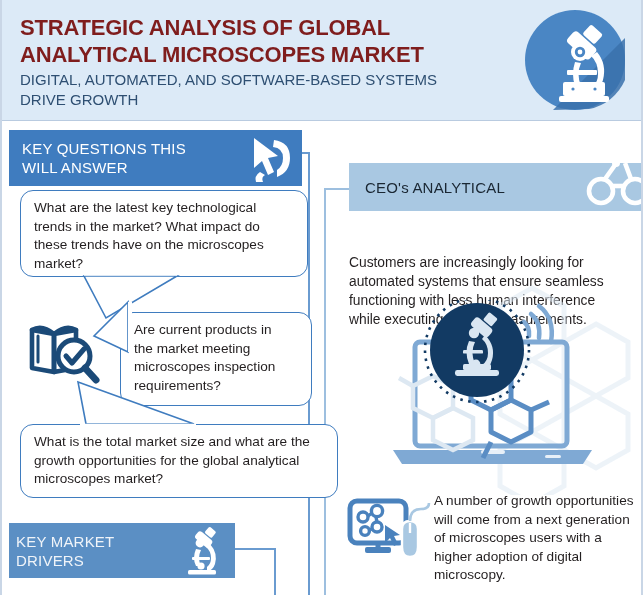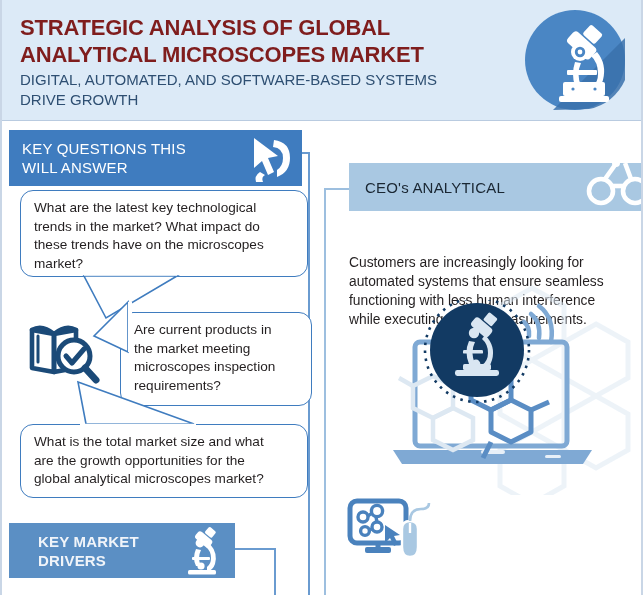--- a/index.html
+++ b/index.html
@@ -77,24 +77,23 @@
     position: absolute; right: 4px; top: 2px;
     width: 54px; height: 54px;
   }
 
   #bar-key-drivers {
     left: 7px; top: 523px;
     width: 226px; height: 55px;
     background: #5b8fc4;
   }
   #bar-key-drivers .bar-label {
-    margin-left: 29px;
+    margin-left: 7px;
     font-size: 15px; color: #f0f4f9;
     letter-spacing: 0.2px;
-    font-weight: bold;
   }
   #kd-scope {
     position: absolute; right: 8px; top: 3px;
     width: 48px; height: 50px;
   }
 
   #bar-ceo {
     left: 347px; top: 163px;
     width: 296px; height: 48px;
     background: #a9c8e2;
@@ -118,21 +117,21 @@
     background: #ffffff;
     color: #231f20;
     font-size: 13.6px;
     line-height: 18.5px;
   }
   .bubble-text { display: block; padding: 8px 24px 9px 13px; }
   .tail { position: absolute; overflow: visible; }
 
   #bubble1 { left: 18px; top: 190px; width: 288px; height: 87px; }
   #bubble2 { left: 118px; top: 312px; width: 192px; height: 94px; }
-  #bubble3 { left: 18px; top: 424px; width: 288px; height: 74px; }
+  #bubble3 { left: 18px; top: 424px; width: 318px; height: 74px; }
 
   
   #ceo-paragraph {
     position: absolute; left: 347px; top: 225px;
     width: 280px;
     font-size: 13.8px; line-height: 19px;
     color: #231f20;
     margin-top: 28px;
   }
   #laptop-illus {
@@ -348,14 +347,15 @@
       <path d="M25 32 L22 33"></path>
     </g>
 
     <path d="M38 28 L38 46 L43 41 L47 49 L51 47 L47 39 L53 38 Z" fill="#4a82bd"></path>
 
     <path d="M55 32 Q55 24 63 24 Q71 24 71 32 L71 50 Q71 60 63 60 Q55 60 55 50 Z" fill="#a9c8e2" stroke="#ffffff" stroke-width="2.4"></path>
     <path d="M63 26 L63 36" stroke="#ffffff" stroke-width="2.4"></path>
     <path d="M63 24 Q63 12 74 12 Q82 12 82 6" fill="none" stroke="#a9c8e2" stroke-width="2.6"></path>
   </svg>
 
+  <div id="growth-paragraph">A number of growth opportunities will come from a next generation of microscopes users with a higher adoption of digital microscopy.</div>
 
 </div>
 
 </body></html>

